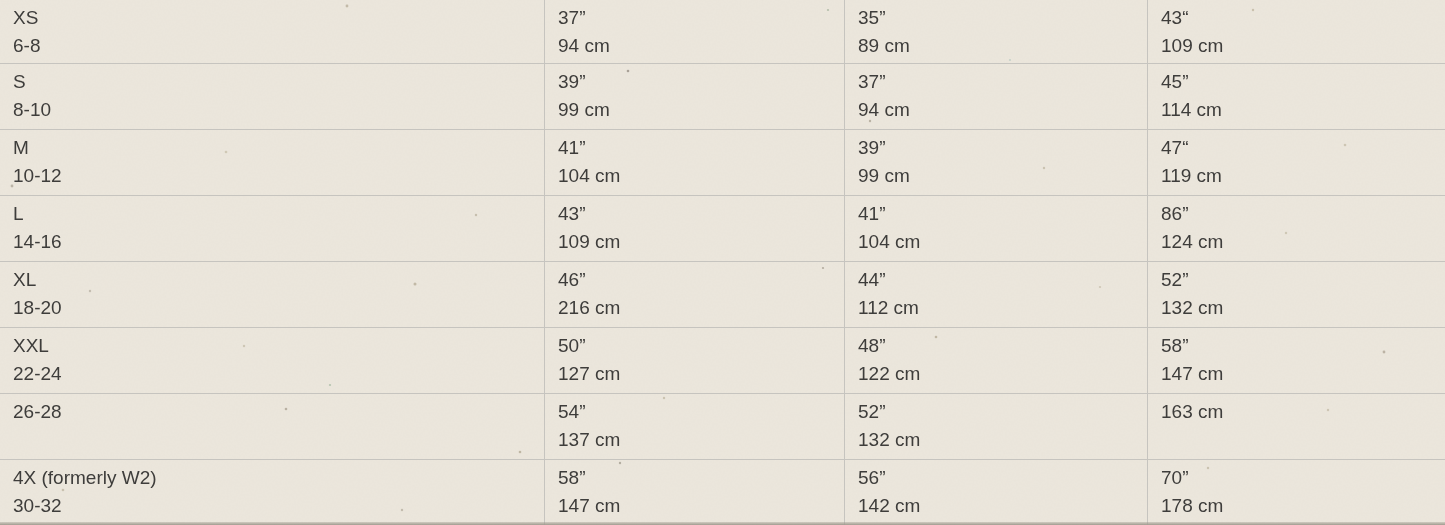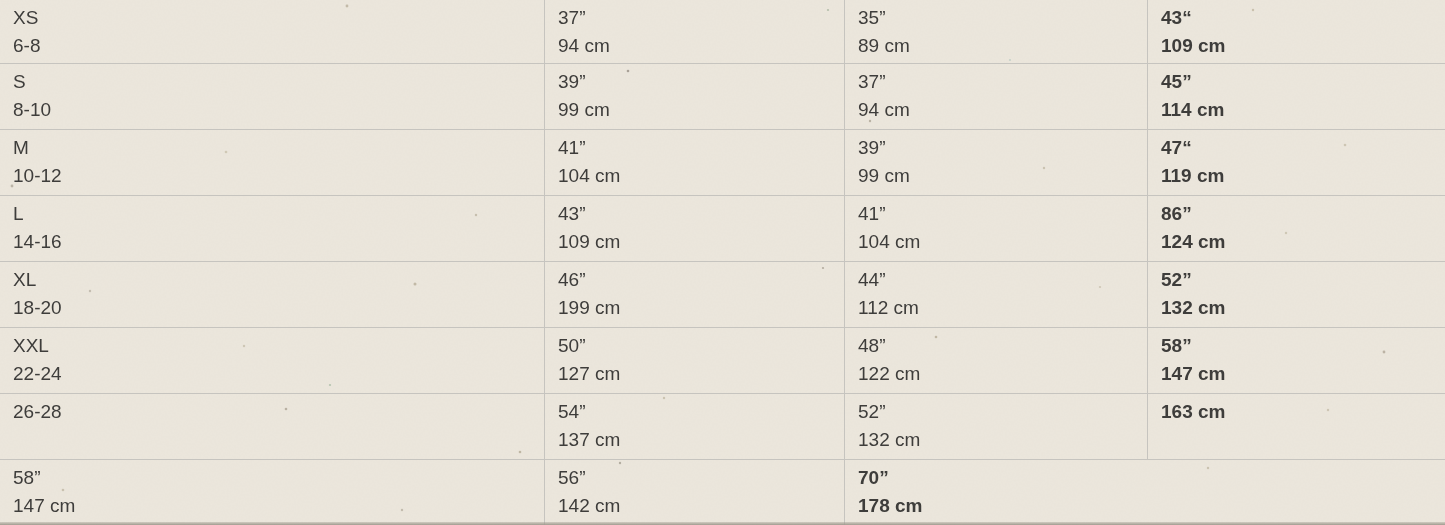--- a/index.html
+++ b/index.html
@@ -32,21 +32,21 @@
   }
   .cell {
     padding: 4px 14px 0 13px;
     font-size: 19px;
     line-height: 28px;
     border-right: 1px solid var(--line);
     border-bottom: 1px solid var(--line);
     white-space: nowrap;
     overflow: hidden;
   }
-  .cell.last-col { border-right: none; font-weight: bold; }
+  .cell.last-col { border-right: none; }
   .cell.last-row { border-bottom: none; }
   .cell .ln { height: 28px; }
   .bottom-strip {
     position: absolute;
     left: 0; bottom: 0;
     width: 1445px; height: 3px;
     background: linear-gradient(to bottom, rgba(161,156,144,0.35), var(--strip));
     pointer-events: none;
   }
 </style>
@@ -160,21 +160,21 @@
     <div class="ln">86”</div>
     <div class="ln">124 cm</div>
   </div>
 
   <div class="cell">
     <div class="ln">XL</div>
     <div class="ln">18-20</div>
   </div>
   <div class="cell">
     <div class="ln">46”</div>
-    <div class="ln">199 cm</div>
+    <div class="ln">216 cm</div>
   </div>
   <div class="cell">
     <div class="ln">44”</div>
     <div class="ln">112 cm</div>
   </div>
   <div class="cell last-col">
     <div class="ln">52”</div>
     <div class="ln">132 cm</div>
   </div>
 
@@ -203,20 +203,24 @@
     <div class="ln">137 cm</div>
   </div>
   <div class="cell">
     <div class="ln">52”</div>
     <div class="ln">132 cm</div>
   </div>
   <div class="cell last-col">
     <div class="ln">163 cm</div>
   </div>
 
+  <div class="cell last-row">
+    <div class="ln">4X (formerly W2)</div>
+    <div class="ln">30-32</div>
+  </div>
   <div class="cell last-row">
     <div class="ln">58”</div>
     <div class="ln">147 cm</div>
   </div>
   <div class="cell last-row">
     <div class="ln">56”</div>
     <div class="ln">142 cm</div>
   </div>
   <div class="cell last-col last-row">
     <div class="ln">70”</div>

